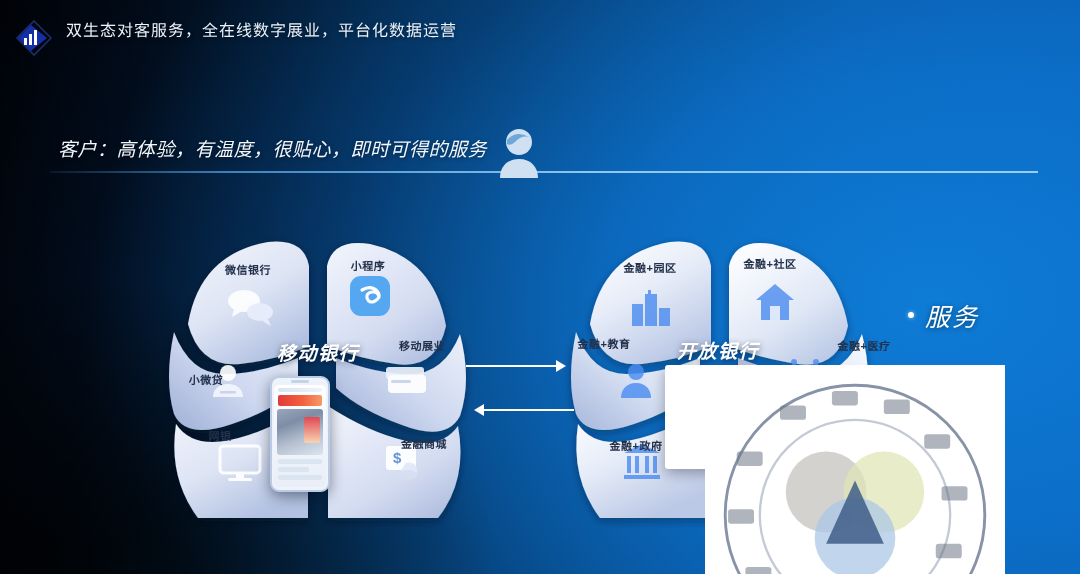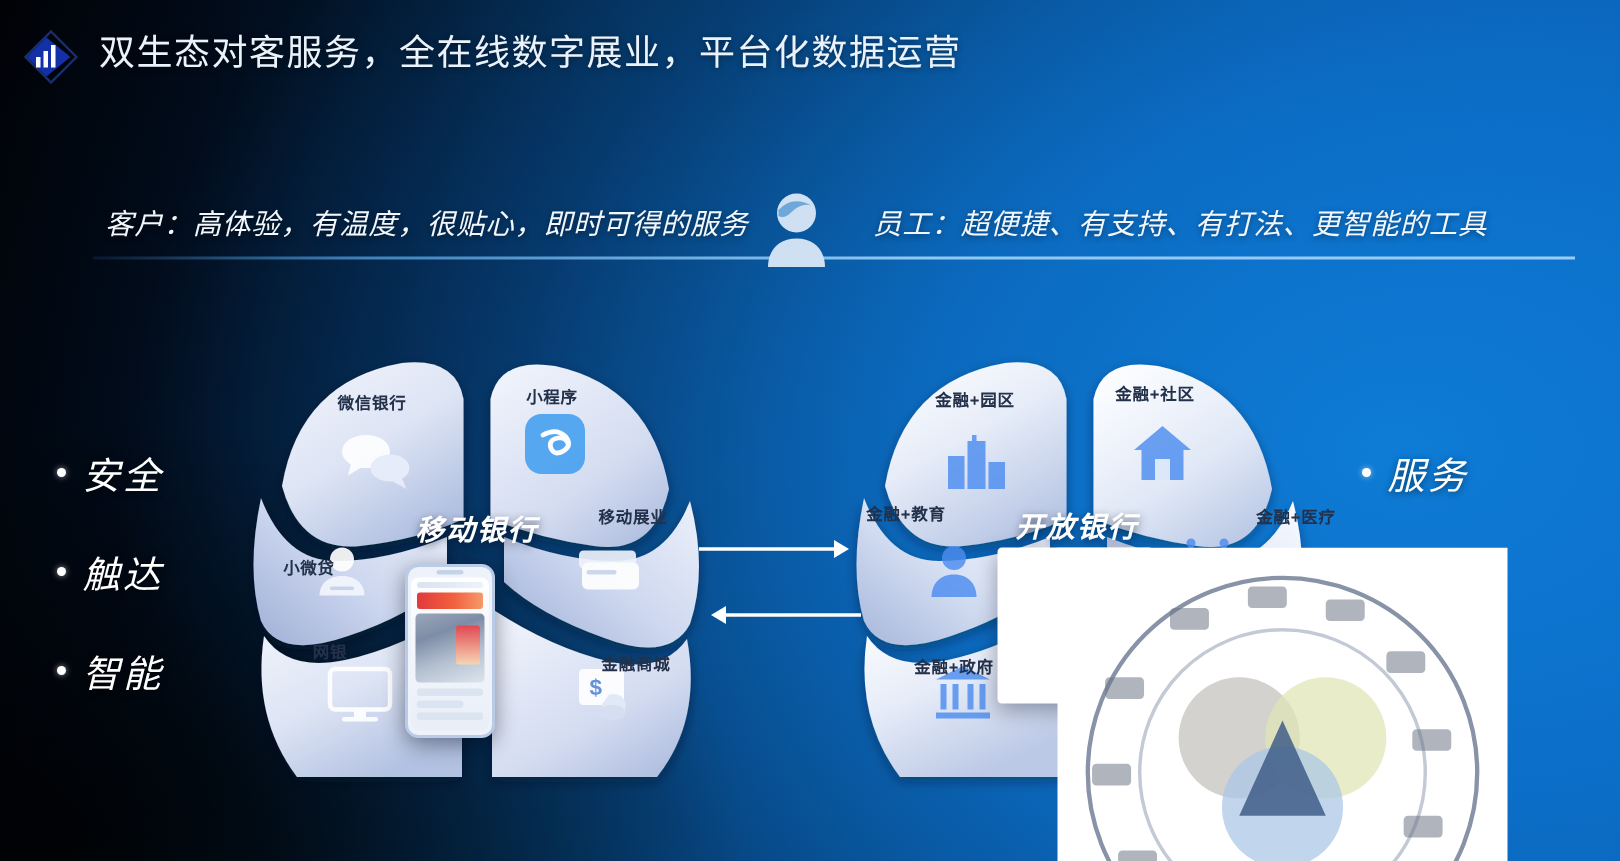--- a/index.html
+++ b/index.html
@@ -23,27 +23,27 @@
 
   
   .logo{position:absolute;left:14px;top:18px;width:40px;height:40px;}
   .title-block{position:absolute;left:66px;top:16px;}
   .title-main{
     font-size:28px;font-weight:700;color:#fff;letter-spacing:1px;
     line-height:1.18;white-space:nowrap;
     text-shadow:0 1px 5px rgba(0,0,0,.5);
   }
   .title-sub{
-    font-size:24px;font-weight:400;color:#eaf3fc;letter-spacing:1px;
+    font-size:16px;font-weight:400;color:#eaf3fc;letter-spacing:1px;
     line-height:1.35;margin-top:4px;white-space:nowrap;
     text-shadow:0 1px 4px rgba(0,0,0,.45);
   }
 
   
-  .band{position:absolute;left:16px;top:128px;width:860px;height:52px;}
+  .band{position:absolute;left:4px;top:128px;width:860px;height:52px;}
   .band-rule{
     position:absolute;left:46px;top:43px;width:988px;height:2px;
     background:linear-gradient(90deg,rgba(40,110,180,.15) 0%,rgba(80,160,225,.75) 18%,rgba(150,205,245,.95) 55%,rgba(170,215,250,.9) 100%);
   }
   .band-text{
     position:absolute;top:6px;font-size:19px;font-style:italic;font-weight:500;
     color:#f1f7fd;letter-spacing:.5px;white-space:nowrap;
     text-shadow:0 1px 4px rgba(0,0,0,.45);
   }
   .band-left{left:54px;}
@@ -140,37 +140,22 @@
   <div class="band">
     <div class="band-rule"></div>
     <div class="band-text band-left">客户：高体验，有温度，很贴心，即时可得的服务</div>
     <div class="band-avatar">
       <svg viewBox="0 0 46 56" width="46" height="56" aria-hidden="true">
         <circle cx="23" cy="16" r="13" fill="#cfe0f2"></circle>
         <path d="M11 14 Q20 4 33 11 Q26 9 19 16 Q15 20 11 18 Z" fill="#1f7ac4" opacity=".55"></path>
         <path d="M23 33 C11 33 4 41 4 52 L42 52 C42 41 35 33 23 33 Z" fill="#cfe0f2"></path>
       </svg>
     </div>
-    <div class="band-text band-right">员工：超便捷、有支持、有打法、更智能的工具</div>
-  </div>
-
-  <div class="bullets left">
-    <div class="bullet">
-      <span class="dot"></span>
-      <span>安全</span>
-    </div>
-    <div class="bullet">
-      <span class="dot"></span>
-      <span>触达</span>
-    </div>
-    <div class="bullet">
-      <span class="dot"></span>
-      <span>智能</span>
-    </div>
-  </div>
+  </div>
+
 
   <div class="bullets right">
     <div class="bullet">
       <span class="dot"></span>
       <span>服务</span>
     </div>
     <div class="bullet">
       <span class="dot"></span>
       <span>场景</span>
     </div>

